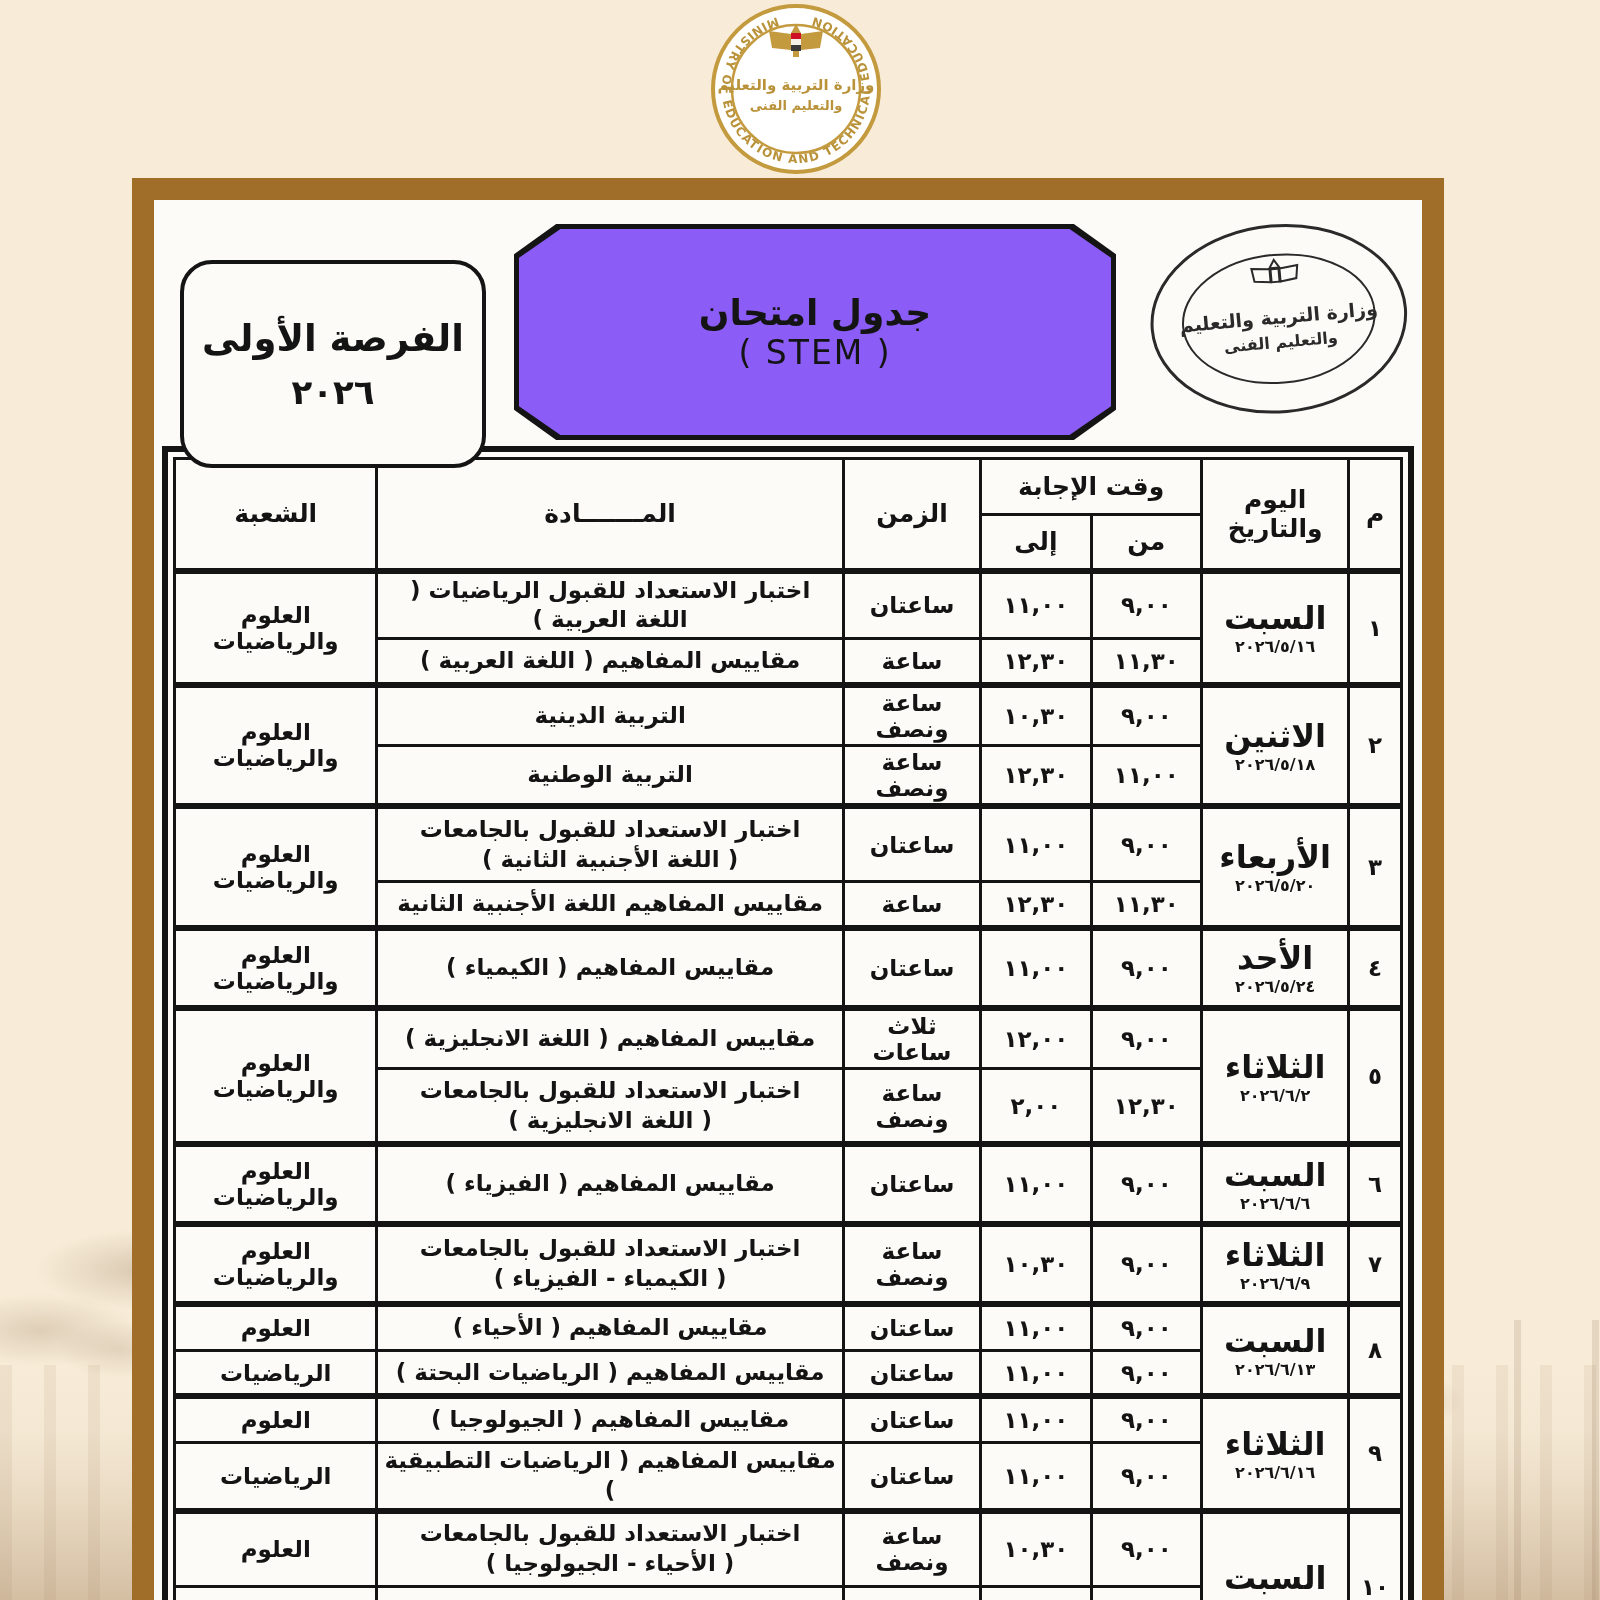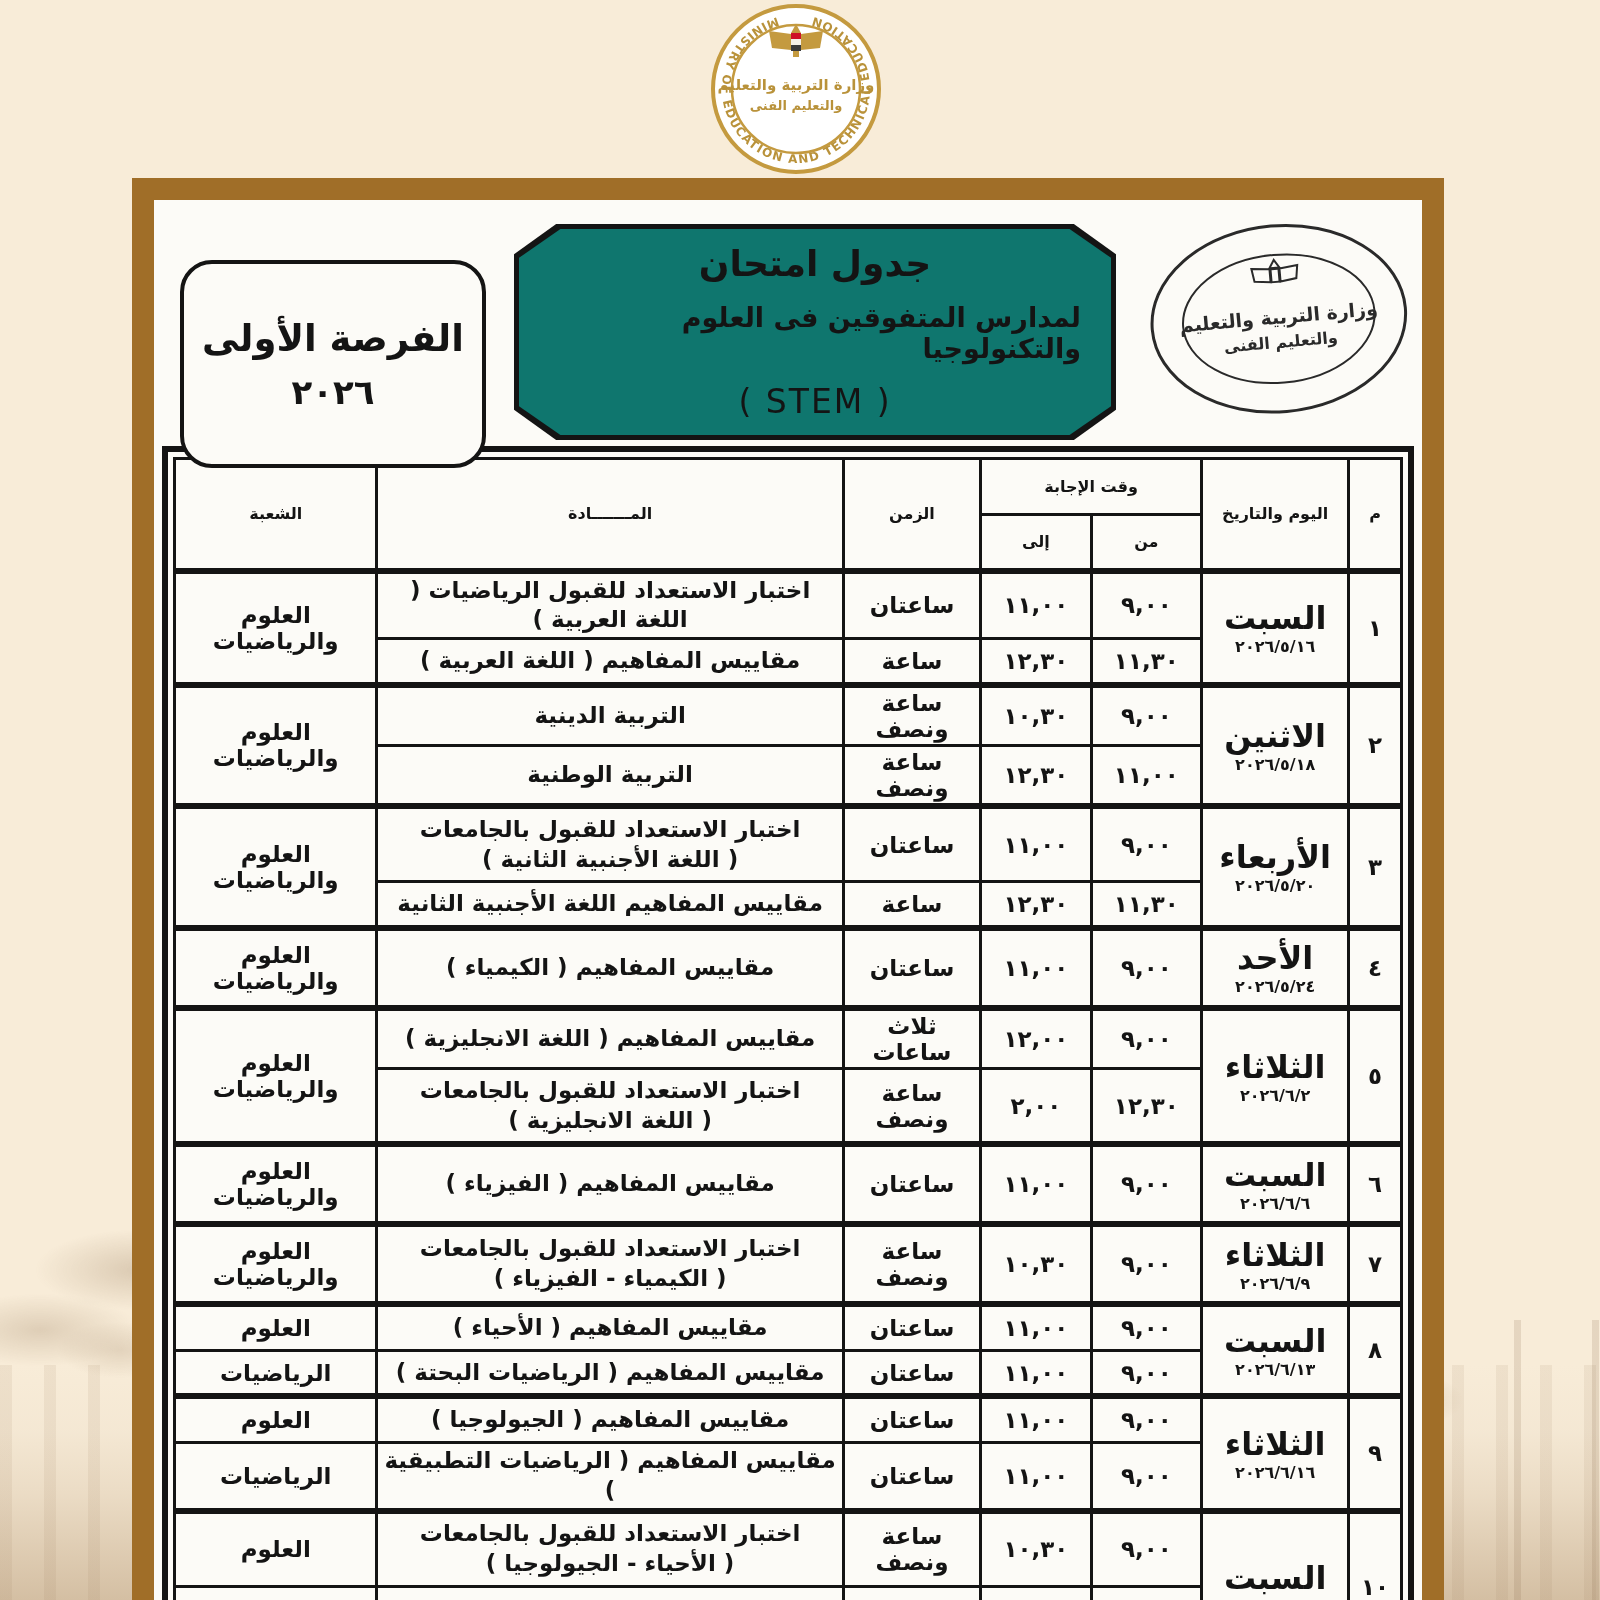--- a/index.html
+++ b/index.html
@@ -37,35 +37,35 @@
   .doc-header { position:relative; height:240px; }
 
   .session-box { position:absolute; left:18px; top:54px; width:306px; height:208px;
     border:4px solid #141414; border-radius:32px; display:flex; flex-direction:column;
     align-items:center; justify-content:center; gap:12px; background:#fcfbf7; }
   .session-title { font-size:37px; font-weight:bold; }
   .session-year { font-size:34px; font-weight:bold; letter-spacing:3px; }
 
   .title-box { position:absolute; right:298px; top:18px; width:602px; height:216px;
     background:#141414; clip-path:polygon(7% 0,93% 0,100% 14%,100% 86%,93% 100%,7% 100%,0 86%,0 14%); }
-  .title-box-inner { position:absolute; inset:5px; background:#0f766e;
+  .title-box-inner { position:absolute; inset:5px; background:#8b5cf6;
     clip-path:polygon(7% 0,93% 0,100% 14%,100% 86%,93% 100%,7% 100%,0 86%,0 14%);
-    display:flex; flex-direction:column; align-items:center; justify-content:center; gap:18px; padding:10px 30px; }
+    display:flex; flex-direction:column; align-items:center; justify-content:center; gap:0; padding:10px 30px; }
   .title-l1 { font-size:36px; font-weight:bold; }
   .title-l2, .title-l3 { font-size:27px; font-weight:bold; }
   .title-l4 { font-size:33px; font-weight:normal; letter-spacing:2px; }
 
   .seal-stamp { position:absolute; right:4px; top:16px; width:268px; height:198px; transform:rotate(-5deg); }
 
   
   .table-frame { border:6px solid #141414; padding:5px; background:#fcfbf7; margin-top:0; }
   table.schedule { width:100%; border-collapse:collapse; table-layout:fixed; direction:rtl; }
   .schedule th, .schedule td { border:3px solid #141414; text-align:center; vertical-align:middle;
     font-weight:bold; padding:2px 4px; background:#fcfbf7; }
-  .schedule thead th { font-size:16px; height:56px; }
+  .schedule thead th { font-size:25px; height:56px; }
   .schedule tbody td { font-size:23px; }
   .schedule tr.group-start td, .schedule tr.group-start th { border-top-width:6px; }
   .schedule tbody tr.h1 { height:46px; }
   .schedule tbody tr.h2 { height:76px; }
   .schedule tbody tr.tall { height:80px; }
   td.c-day .day { font-size:32px; }
   td.c-day .date { font-size:16px; letter-spacing:1px; }
   td.c-sec { font-size:21px; }
   td.c-subj { line-height:1.3; }
   td.c-time { letter-spacing:1px; }
@@ -103,21 +103,20 @@
     </svg>
   </div>
 
   <div class="doc">
 
     <div class="doc-header">
 
       <div class="title-box">
         <div class="title-box-inner">
           <div class="title-l1">جدول امتحان</div>
-          <div class="title-l3">لمدارس المتفوقين فى العلوم والتكنولوجيا</div>
           <div class="title-l4" dir="ltr">( STEM )</div>
         </div>
       </div>
 
       <div class="session-box">
         <div class="session-title">الفرصة الأولى</div>
         <div class="session-year">٢٠٢٦</div>
       </div>
 
       <div class="seal-stamp">

